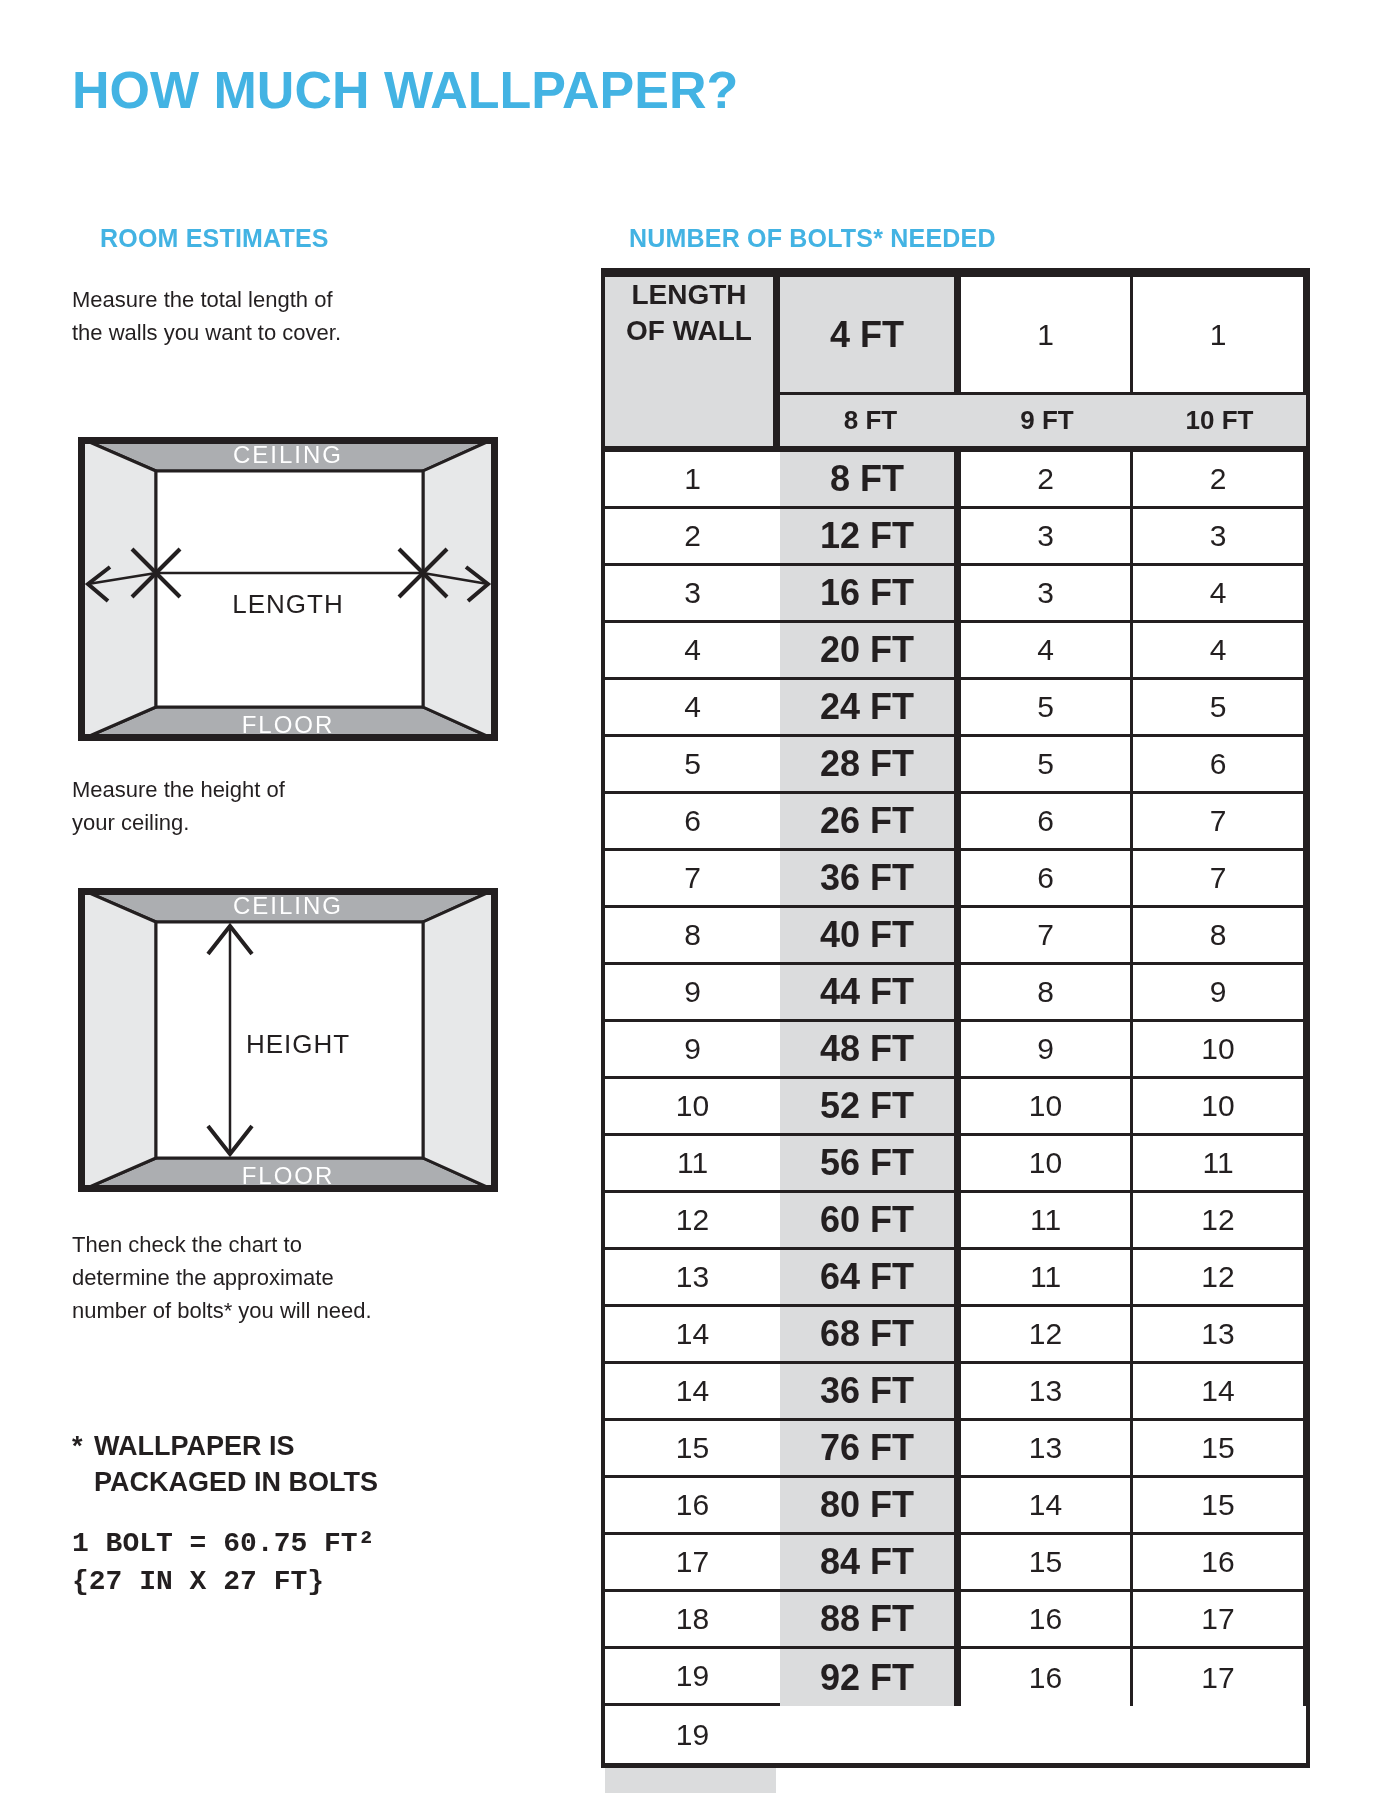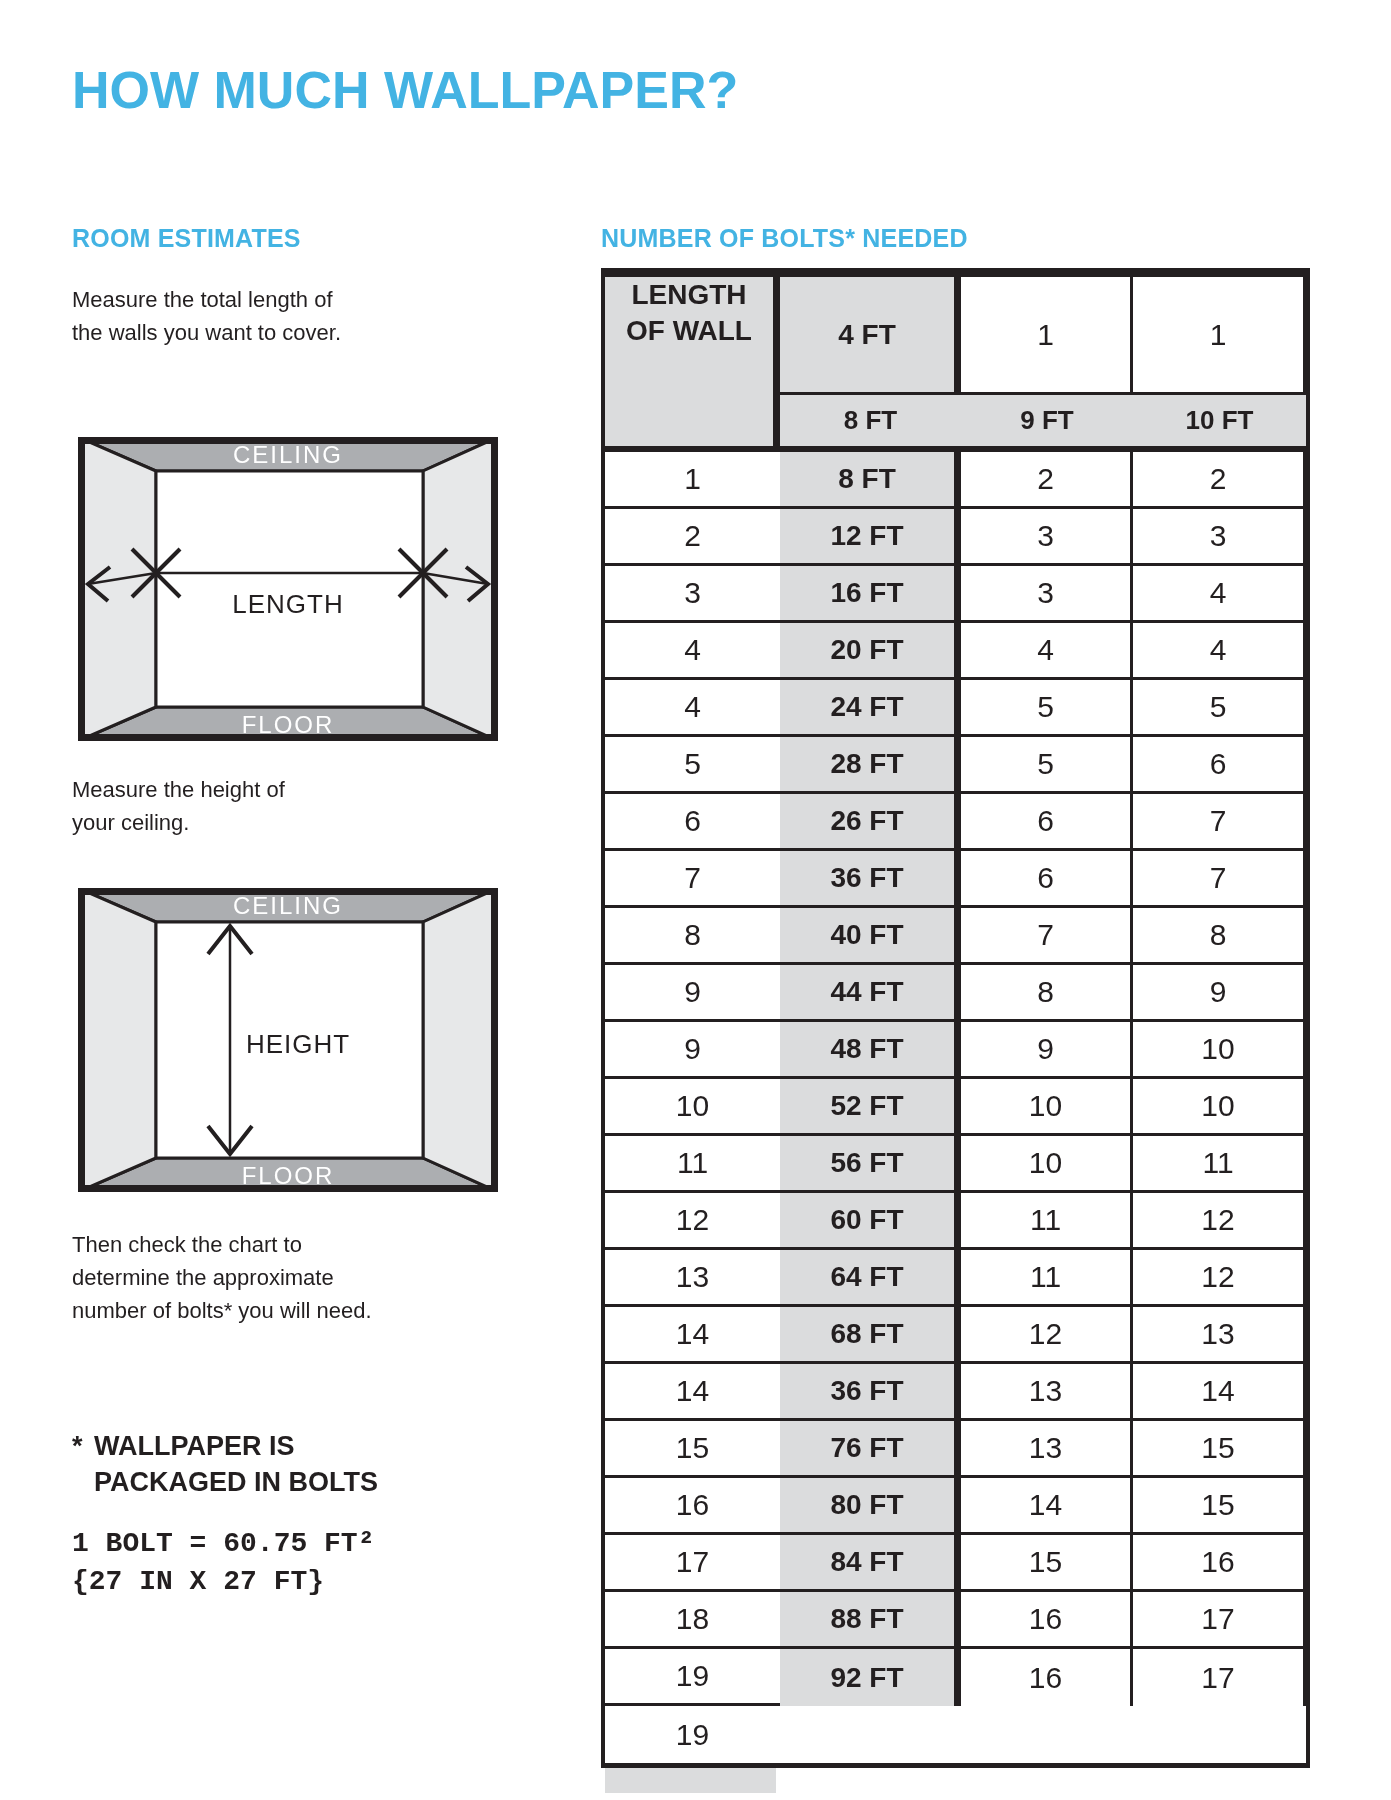--- a/index.html
+++ b/index.html
@@ -11,21 +11,21 @@
   body{
     width:1391px; height:1800px; position:relative; overflow:hidden;
     font-family:"Liberation Sans", sans-serif; color:var(--text);
   }
   .pre{white-space:pre-line;}
   .page-title{
     position:absolute; left:72px; top:60px;
     font-size:52px; font-weight:bold; color:var(--accent); letter-spacing:0px;
   }
   .section-heading{
-    font-size:25px; font-weight:bold; color:var(--accent); letter-spacing:.2px;
+    font-size:25px; font-weight:bold; color:var(--accent); letter-spacing:.2px;margin-left:28px;
   }
   .room-estimates{position:absolute; left:72px; top:224px;}
   .table-heading{position:absolute; left:601px; top:224px; width:709px; text-align:left;}
   .step{
     position:absolute; left:72px; font-size:22px; line-height:33px; color:var(--text);
   }
   .step1{top:283px;} .step2{top:773px;} .step3{top:1228px;}
   .diagram{position:absolute; left:78px; width:420px; height:304px;}
   .diagram1{top:437px;} .diagram2{top:888px;}
   .footnote{
@@ -61,21 +61,21 @@
   .h-group{
     grid-area:1 / 2 / 2 / 5; background:var(--table-gray);
     font-size:30px; font-weight:bold; border-bottom:3px solid var(--line);
   }
   .h-col{
     background:var(--table-gray); font-size:26px; font-weight:bold;
     border-bottom:6px solid var(--line);
   }
   .h-col.c1{grid-area:2/2;} .h-col.c2{grid-area:2/3;} .h-col.c3{grid-area:2/4;}
   .row-label{
-    background:var(--table-gray); font-weight:bold; font-size:28px;
+    background:var(--table-gray); font-weight:bold; font-size:36px;
     border-right:7px solid var(--line);
   }
   .num{font-size:30px; background:#fff;}
   .vdiv{border-right:3px solid var(--line);}
   .cell.last{border-bottom:none;}
   .table-stub{
     position:absolute; left:605px; top:1768px; width:171px; height:25px;
     background:var(--table-gray);
   }
   svg text{font-family:"Liberation Sans", sans-serif;}

